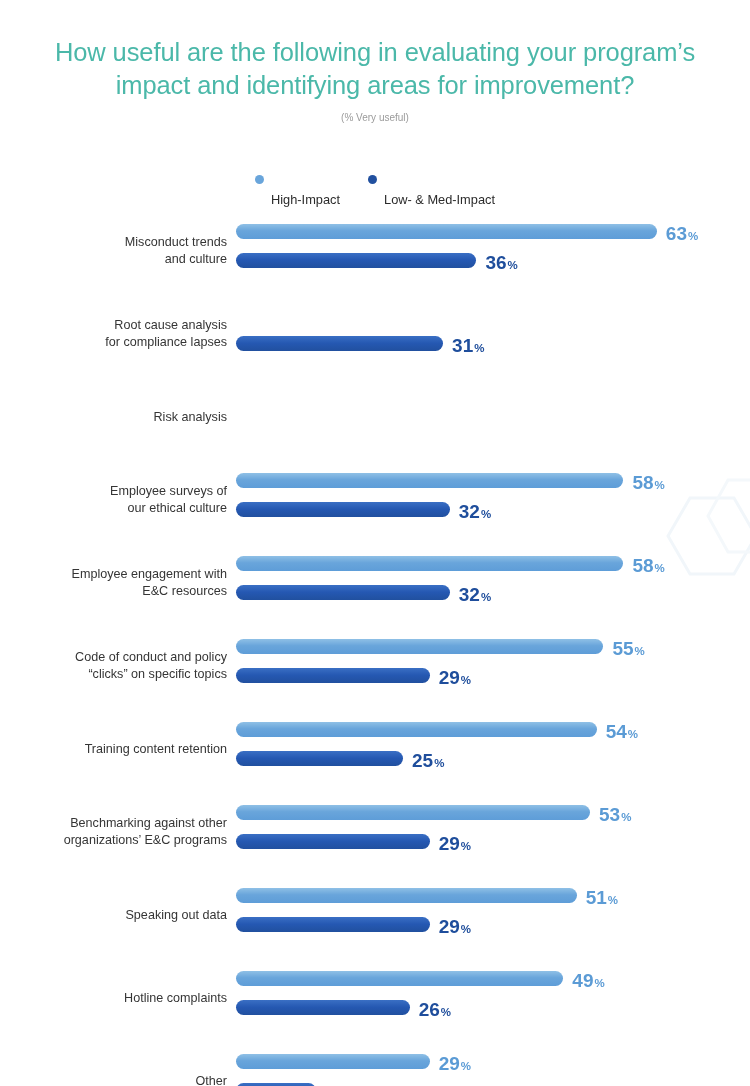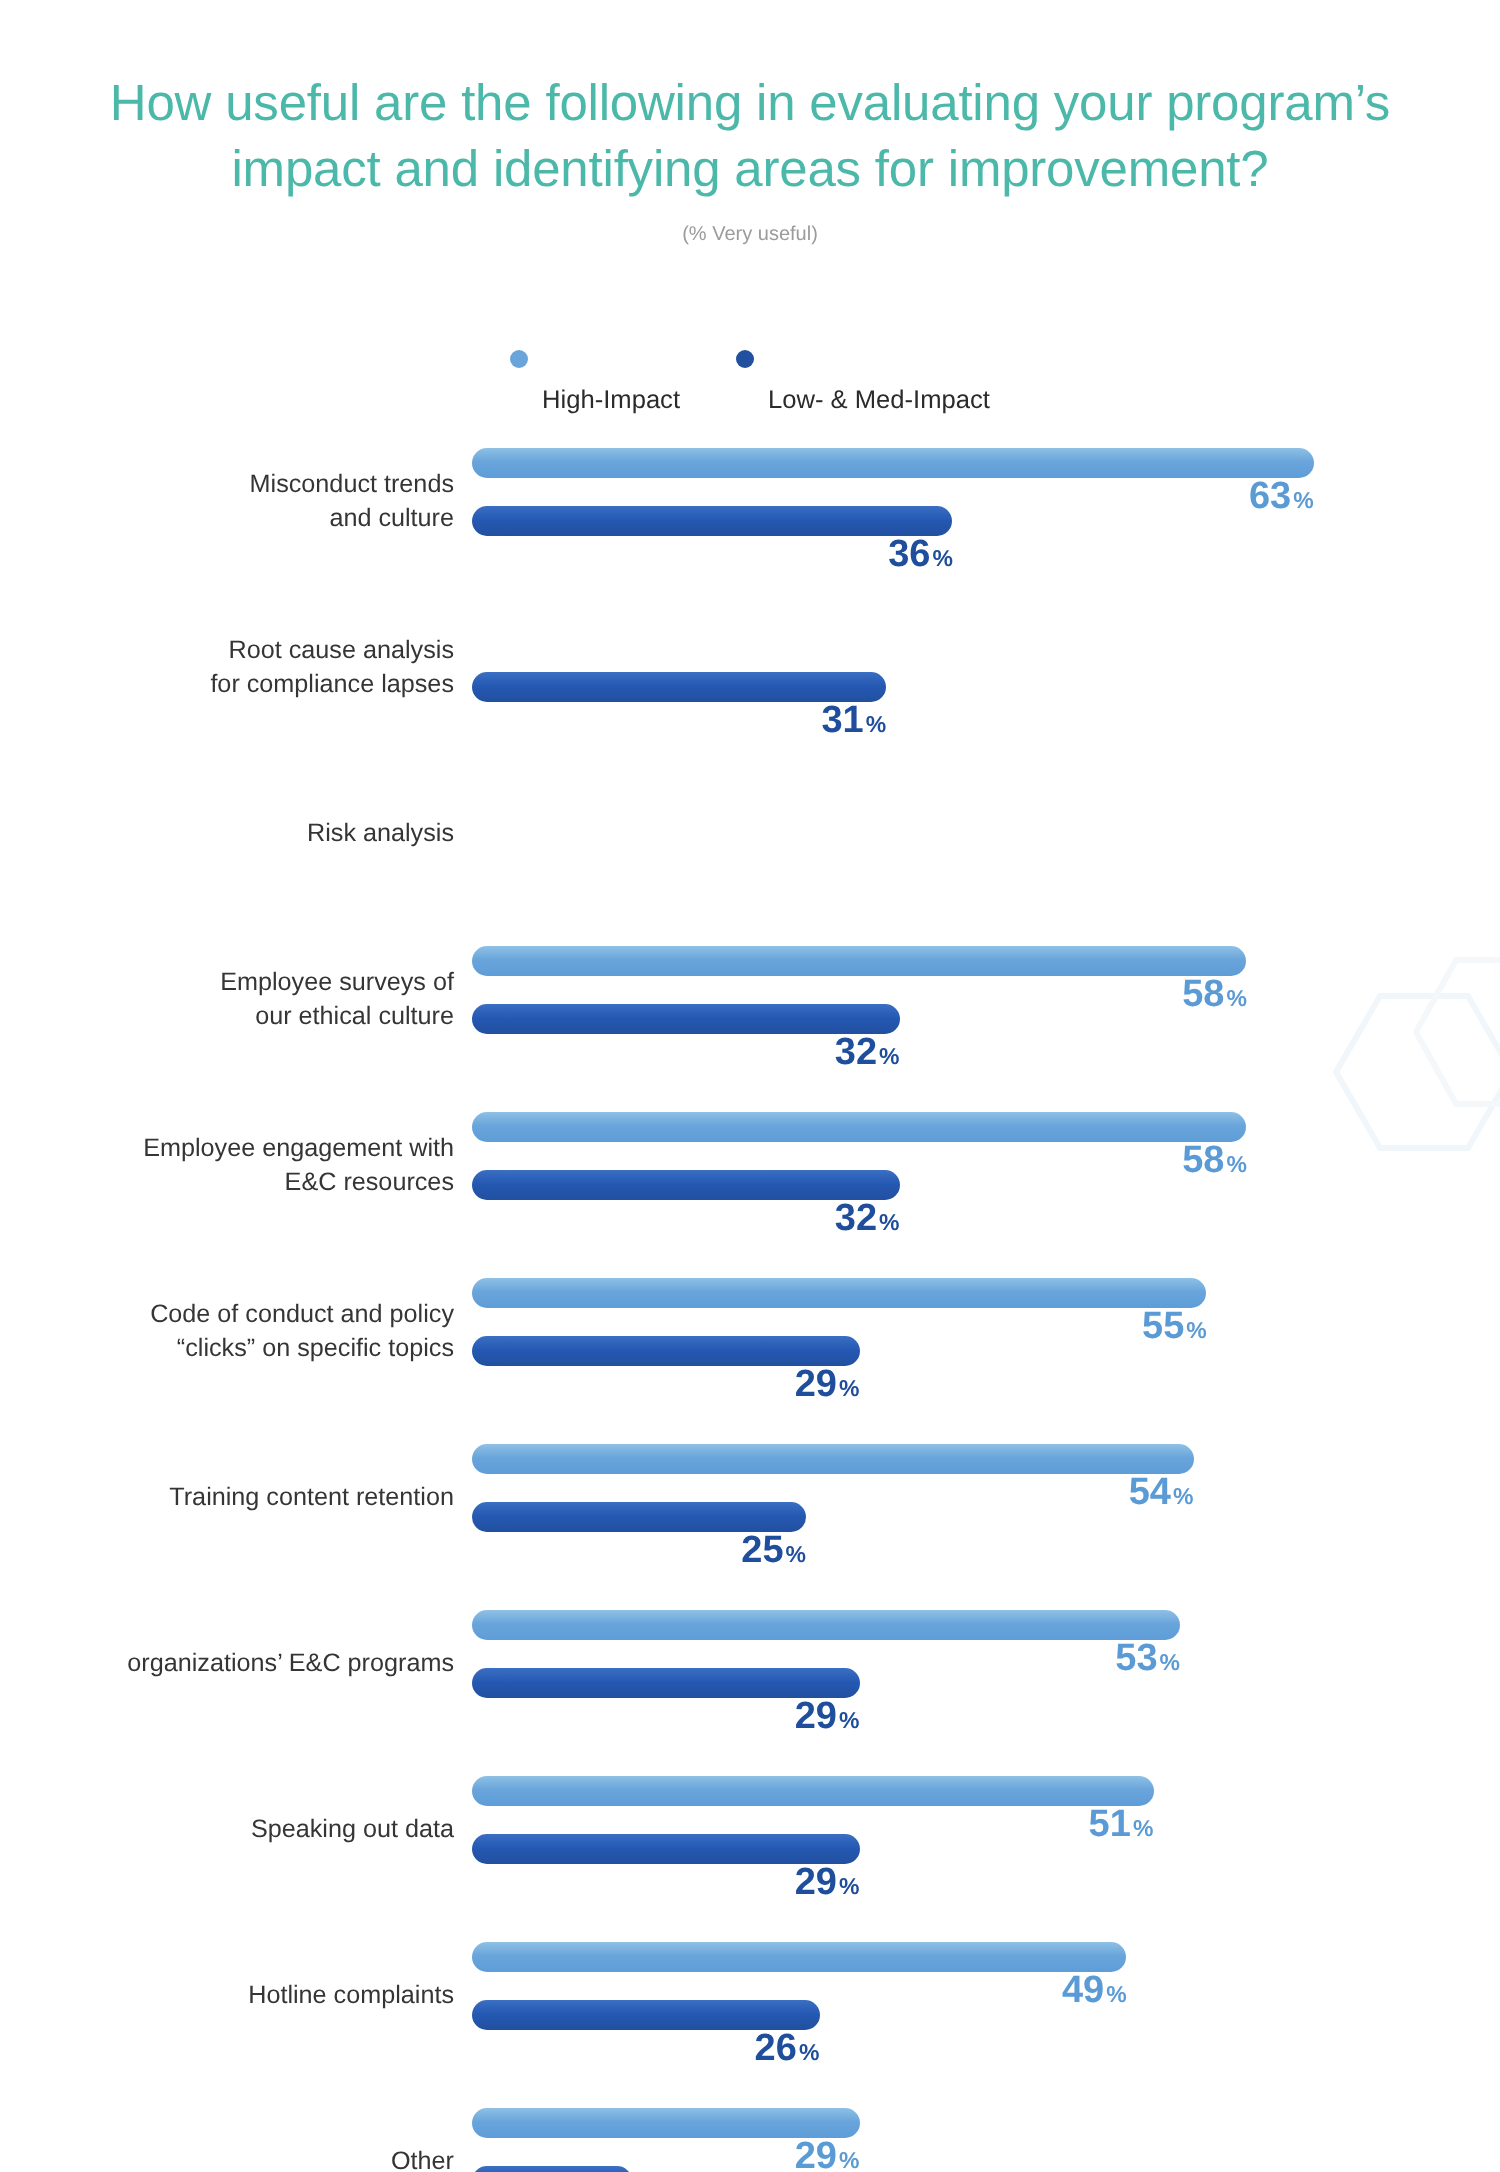--- a/index.html
+++ b/index.html
@@ -108,22 +108,21 @@
     left: 236px;
     right: 0;
     top: 0;
     height: 100%;
   }
   .bar-line {
     position: absolute;
     left: 0;
     height: 15px;
     display: flex;
-    align-items: flex-end;
-    flex-direction: column;
+    align-items: flex-start;
   }
   .bar-line.high { top: 7px; }
   .bar-line.low  { top: 36px; }
 
   .bar {
     height: 15px;
     border-radius: 8px;
     flex: none;
   }
   .bar.high {
@@ -260,20 +259,21 @@
           <div class="value high"><span class="num">54</span><span class="pct">%</span></div>
         </div>
         <div class="bar-line low">
           <div class="bar low" style="width: 167px;"></div>
           <div class="value low"><span class="num">25</span><span class="pct">%</span></div>
         </div>
       </div>
     </div>
     <div class="row">
       <div class="cat-label">
+        <div>Benchmarking against other</div>
         <div>organizations’ E&amp;C programs</div>
       </div>
       <div class="bars">
         <div class="bar-line high">
           <div class="bar high" style="width: 354.04px;"></div>
           <div class="value high"><span class="num">53</span><span class="pct">%</span></div>
         </div>
         <div class="bar-line low">
           <div class="bar low" style="width: 193.72px;"></div>
           <div class="value low"><span class="num">29</span><span class="pct">%</span></div>

